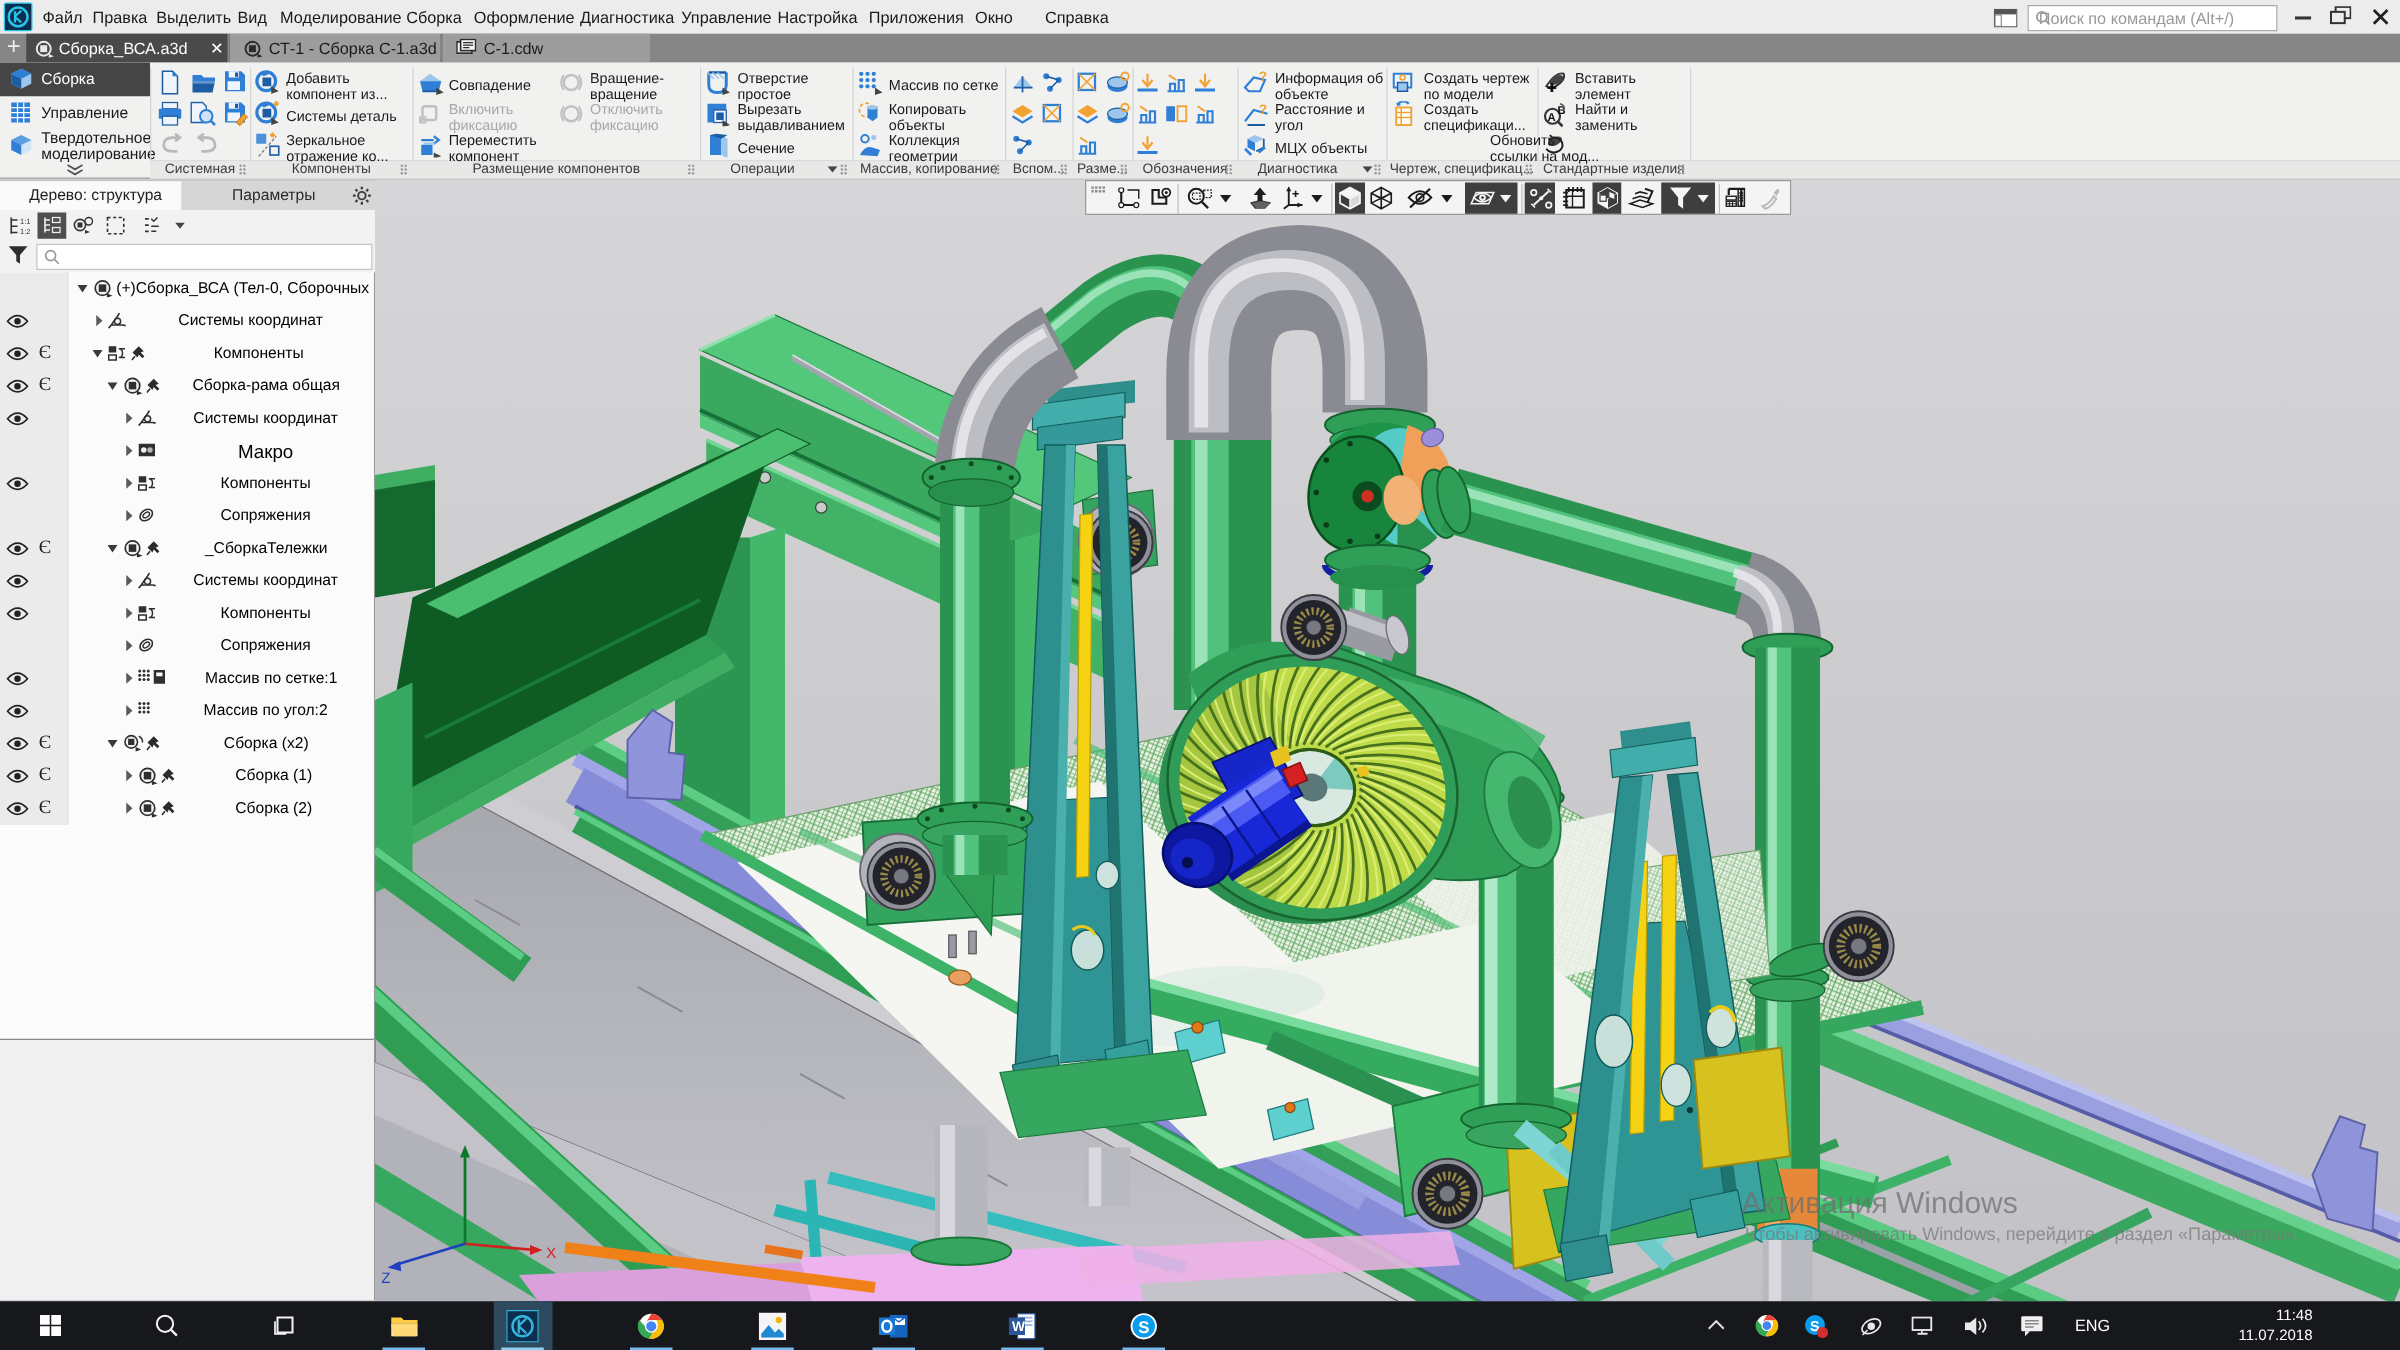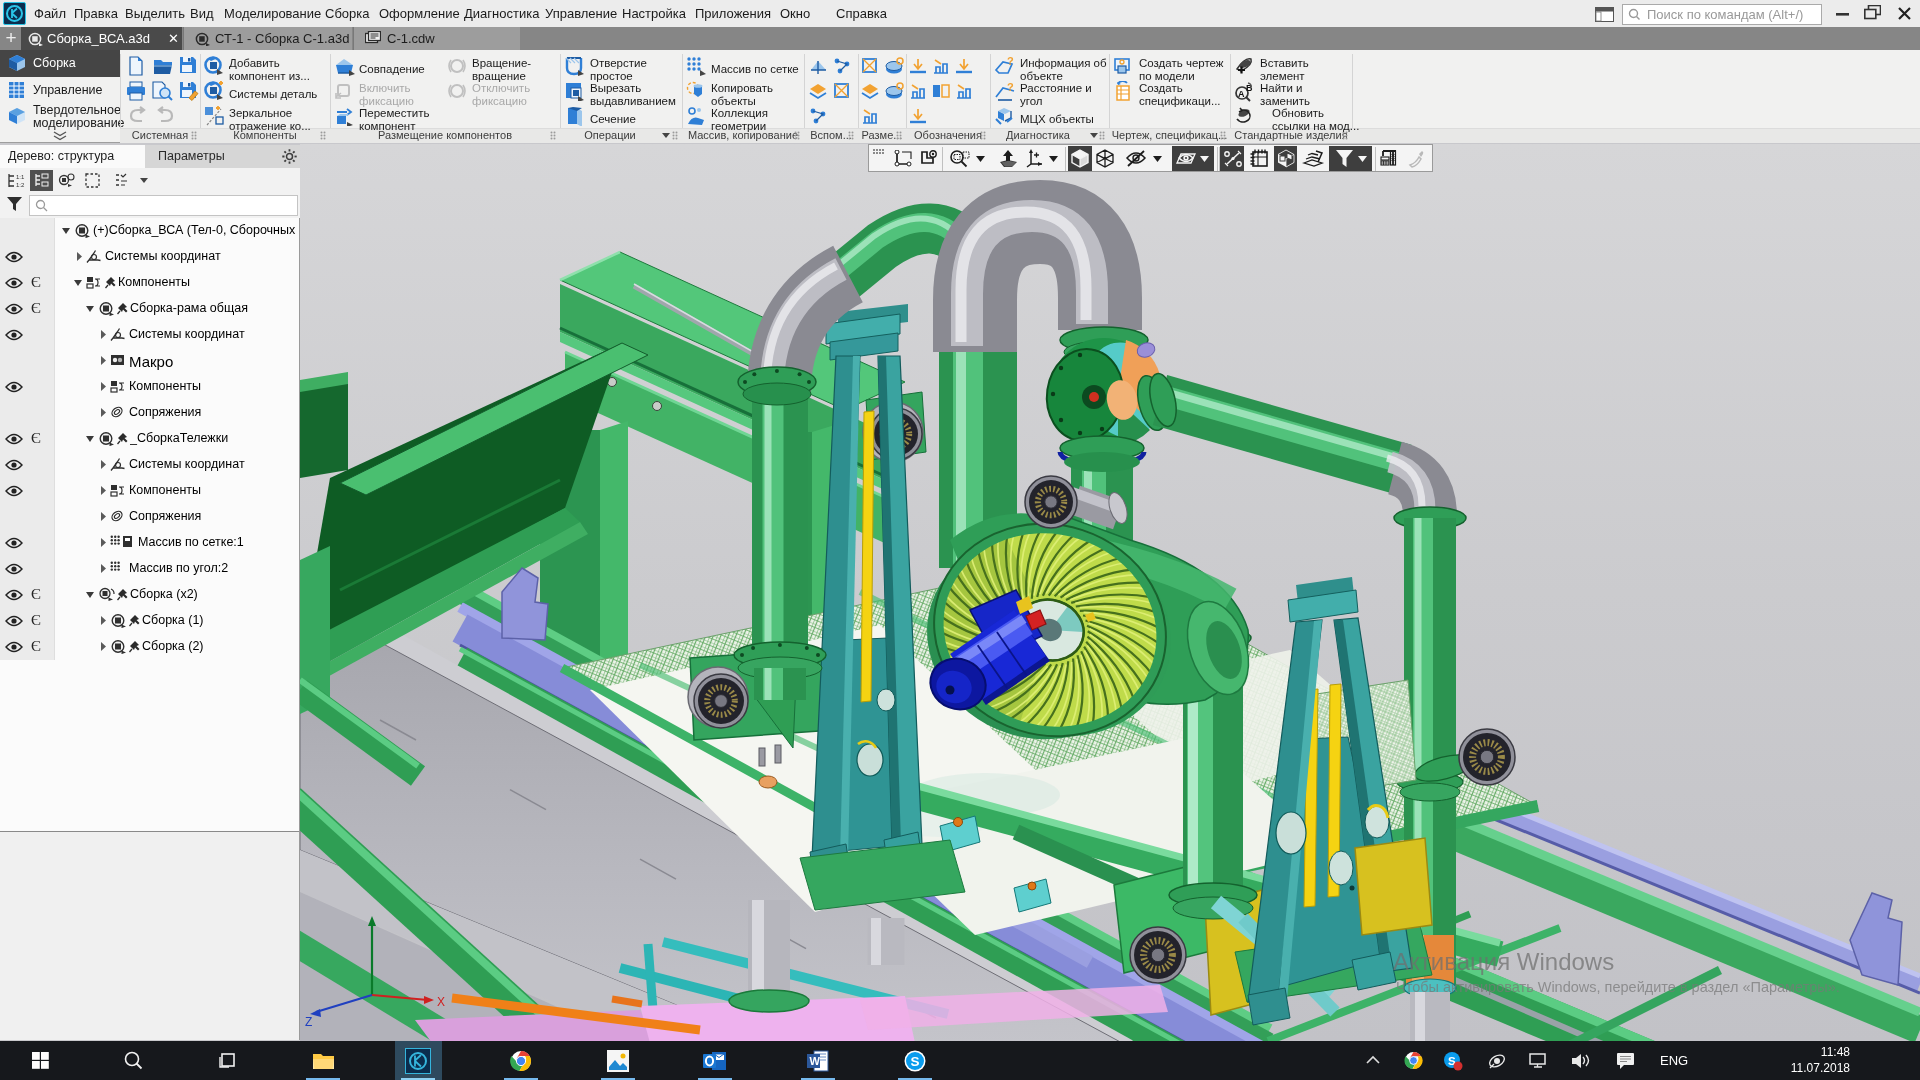--- a/index.html
+++ b/index.html
@@ -2,34 +2,34 @@
 <html><head><meta charset="utf-8">
 <style>
 *{margin:0;padding:0;box-sizing:border-box;}
 html,body{width:1920px;height:1080px;overflow:hidden;font-family:"Liberation Sans",sans-serif;}
 #app{position:relative;width:1920px;height:1080px;background:#c8c8cc;}
 .abs{position:absolute;}
 
 #menubar{left:0;top:0;width:1920px;height:27px;background:#ececec;}
 #menubar .mi{position:absolute;top:0;height:27px;line-height:27px;font-size:13px;color:#1a1a1a;}
 #logo{left:3px;top:2px;width:23px;height:23px;background:#0b2d4e;border:1px solid #29c5e6;border-radius:2px;}
-#srchbox{left:1622px;top:4px;width:200px;height:21px;background:#fff;border:1px solid #aaa;font-size:13px;color:#999;line-height:19px;padding-left:24px;}
+#srchbox{left:1622px;top:4px;width:200px;height:21px;background:#fff;border:1px solid #aaa;font-size:13px;color:#999;line-height:19px;padding-left:8px;}
 
 #tabbar{left:0;top:27px;width:1920px;height:23px;background:#868686;}
 .tab{position:absolute;top:0;height:23px;font-size:13px;line-height:23px;}
 
 #ribbon{left:0;top:50px;width:1920px;height:93px;background:#f1f1f0;border-bottom:1px solid #9e9e9e;}
 #ribbon .grpsep{position:absolute;top:4px;height:86px;width:1px;background:#d4d4d4;}
 #riblabels{position:absolute;left:120px;top:78px;width:1800px;height:15px;background:#e8e8e7;border-top:1px solid #dcdcdc;}
 .rlbl{position:absolute;top:0;height:15px;font-size:11px;line-height:15px;color:#3c3c3c;text-align:center;}
 .rtxt{position:absolute;font-size:11.5px;line-height:12.5px;color:#1a1a1a;}
 .rtxt.dis{color:#a8a8a8;}
 .sbitem{position:absolute;left:0;width:120px;font-size:12.5px;color:#1a1a1a;}
 
-#lpanel{left:0;top:145px;width:300px;height:895px;background:#fafafa;border-right:1px solid #9a9a9a;}
+#lpanel{left:0;top:145px;width:300px;height:895px;background:#fafafa;border-right:1px solid #9a9a9a;text-align:center;}
 .gut{position:absolute;left:0;width:55px;height:26px;background:#ebebeb;border-right:1px solid #dedede;}
 
 #vtb{left:868px;top:144px;width:565px;height:28px;background:#f4f4f4;border:1px solid #9a9a9a;}
 .vbtn{position:absolute;top:1px;height:25px;}
 .vdark{background:#3e3e3e;}
 
 #taskbar{left:0;top:1041px;width:1920px;height:39px;background:#16181c;}
 .ticon{position:absolute;top:0;width:46px;height:39px;}
 .tund{position:absolute;bottom:0;left:6px;width:34px;height:2px;background:#76b9ed;}
 .trtxt{position:absolute;color:#fff;font-size:12px;text-align:right;}
@@ -901,21 +901,21 @@
         <text x="4" y="16" font-size="9" font-weight="bold" fill="#111">А</text>
         <text x="12" y="10" font-size="9" font-weight="bold" fill="#111">В</text>
         <path d="M12 16 l4 4" stroke="#333" stroke-width="2"></path>
         <path d="M14 2 q4 1 3 5" fill="none" stroke="#555" stroke-width="1.3"></path>
       </svg>
       <div class="rtxt" style="left:1260px;top:32px">Найти и<br>заменить</div>
       <svg class="abs" style="left:1234px;top:56px" width="22" height="21">
         <ellipse cx="10" cy="7" rx="6" ry="3.2" fill="#444" transform="rotate(-25 10 7)"></ellipse>
         <path d="M3 13 a7 6 0 1 0 5 -9 M6 2 l2 2.5 l-3 1.5" fill="none" stroke="#222" stroke-width="1.6"></path>
       </svg>
-      <div class="rtxt" style="left:1272px;top:57px">Обновить<br>ссылки на мод...</div>
+      <div class="rtxt" style="left:1192px;top:57px">Обновить<br>ссылки на мод...</div>
     </div>
     <div id="lpanel" class="abs">
       <div class="abs" style="left:0;top:0;width:300px;height:23px;background:#d6d6d6"></div>
       <div class="abs" style="left:0;top:0;width:145px;height:23px;background:#fafafa;font-size:12.5px;line-height:23px;color:#1c1c1c"><span style="margin-left:8px">Дерево: структура</span></div>
       <div class="abs" style="left:150px;top:0;width:130px;height:23px;font-size:12.5px;line-height:23px;color:#2a2a2a"><span style="margin-left:8px">Параметры</span></div>
       <svg class="abs" style="left:282px;top:4px" width="15" height="15">
         <circle cx="7.5" cy="7.5" r="3" fill="none" stroke="#3c3c3c" stroke-width="1.5"></circle>
         <g stroke="#3c3c3c" stroke-width="1.8">
           <line x1="12.5" y1="7.5" x2="14.7" y2="7.5"></line>
           <line x1="11.036941345835999" y1="11.03412590552683" x2="12.593195538003839" y2="12.589141303958634"></line>

